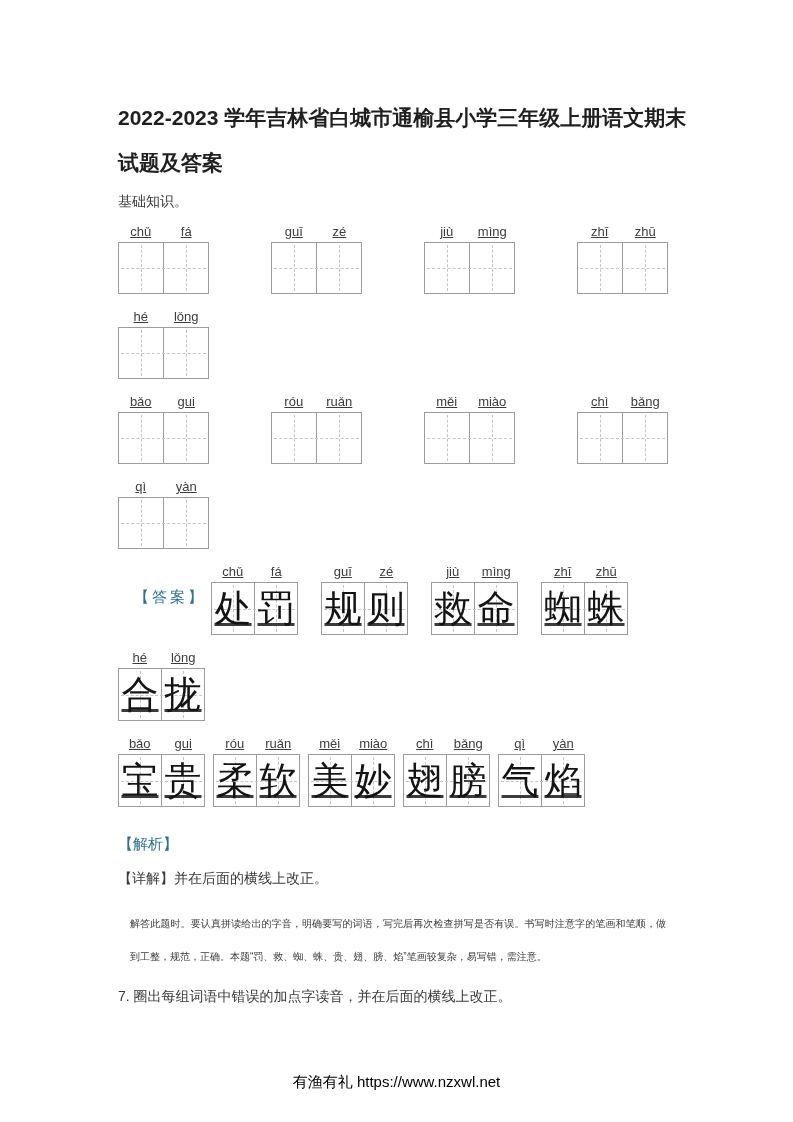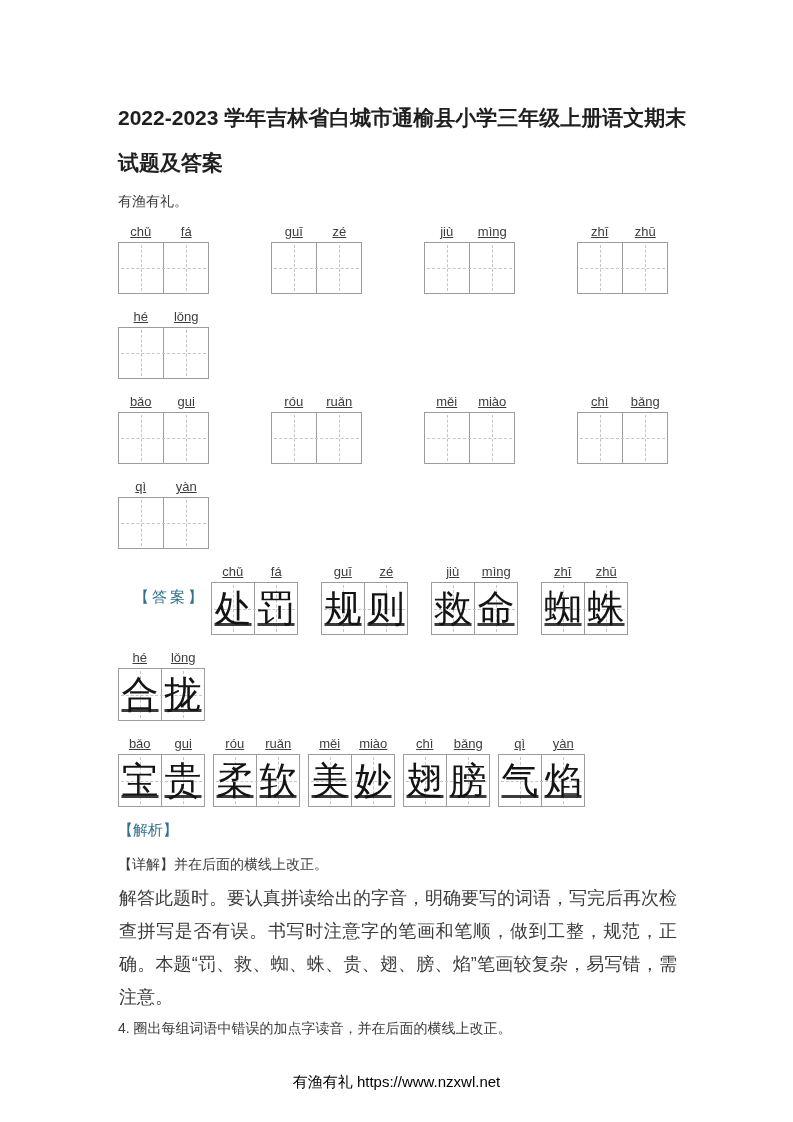--- a/index.html
+++ b/index.html
@@ -46,38 +46,38 @@
     position:relative; z-index:1; display:block;
     width:100%; text-align:center; line-height:51px;
     font-size:37px; color:#141414;
     font-family:"DejaVu Serif","Liberation Serif",serif;
   }
 
   
   .accent { font-size:15px; }
   .answer-row-wrap { display:flex; margin-top:15px; }
   .answer-label { flex:none; width:77px; margin-top:24px; letter-spacing:3px; }
-  .analysis-label { margin:14px 0 0 0; line-height:18px; }
+  .analysis-label { margin:28px 0 0 0; line-height:18px; }
   .detail-heading { margin:9px 0 0 0; font-size:14px; line-height:33px; }
-  .analysis-para { margin:1px; font-size:18px; line-height:33px; text-align:justify; }
+  .analysis-para { margin:12px; font-size:10px; line-height:33px; text-align:justify; }
 
   .footer {
     position:absolute; left:0; bottom:30px; width:100%;
     text-align:center; font-size:15px; color:#000000;
   }
 </style>
 </head>
 <body>
 
 <div class="page">
   <div class="content">
 
     <h1 class="doc-title">2022-2023 学年吉林省白城市通榆县小学三年级上册语文期末试题及答案</h1>
 
-    <p class="basics-heading">有渔有礼。</p>
+    <p class="basics-heading">基础知识。</p>
 
 
     <div id="question-grid">
         <div class="grid-row q">
           <div class="group">
             <div class="pinyin-row">
               <span>chǔ</span>
               <span>fá</span>
             </div>
             <div class="box">
@@ -415,17 +415,17 @@
               <div class="hdash"></div>
             </div>
           </div>
         </div>
       </div>
 
     <p class="accent analysis-label" style="color: rgb(49, 112, 143);">【解析】</p>
     <p class="detail-heading">【详解】并在后面的横线上改正。</p>
     <p class="analysis-para">解答此题时。要认真拼读给出的字音，明确要写的词语，写完后再次检查拼写是否有误。书写时注意字的笔画和笔顺，做到工整，规范，正确。本题“罚、救、蜘、蛛、贵、翅、膀、焰”笔画较复杂，易写错，需注意。</p>
 
-    <p class="q2-label">4. 圈出每组词语中错误的加点字读音，并在后面的横线上改正。</p>
+    <p class="q2-label">7. 圈出每组词语中错误的加点字读音，并在后面的横线上改正。</p>
   </div>
 
   <div class="footer">有渔有礼 https://www.nzxwl.net</div>
 </div>
 
 </body></html>

